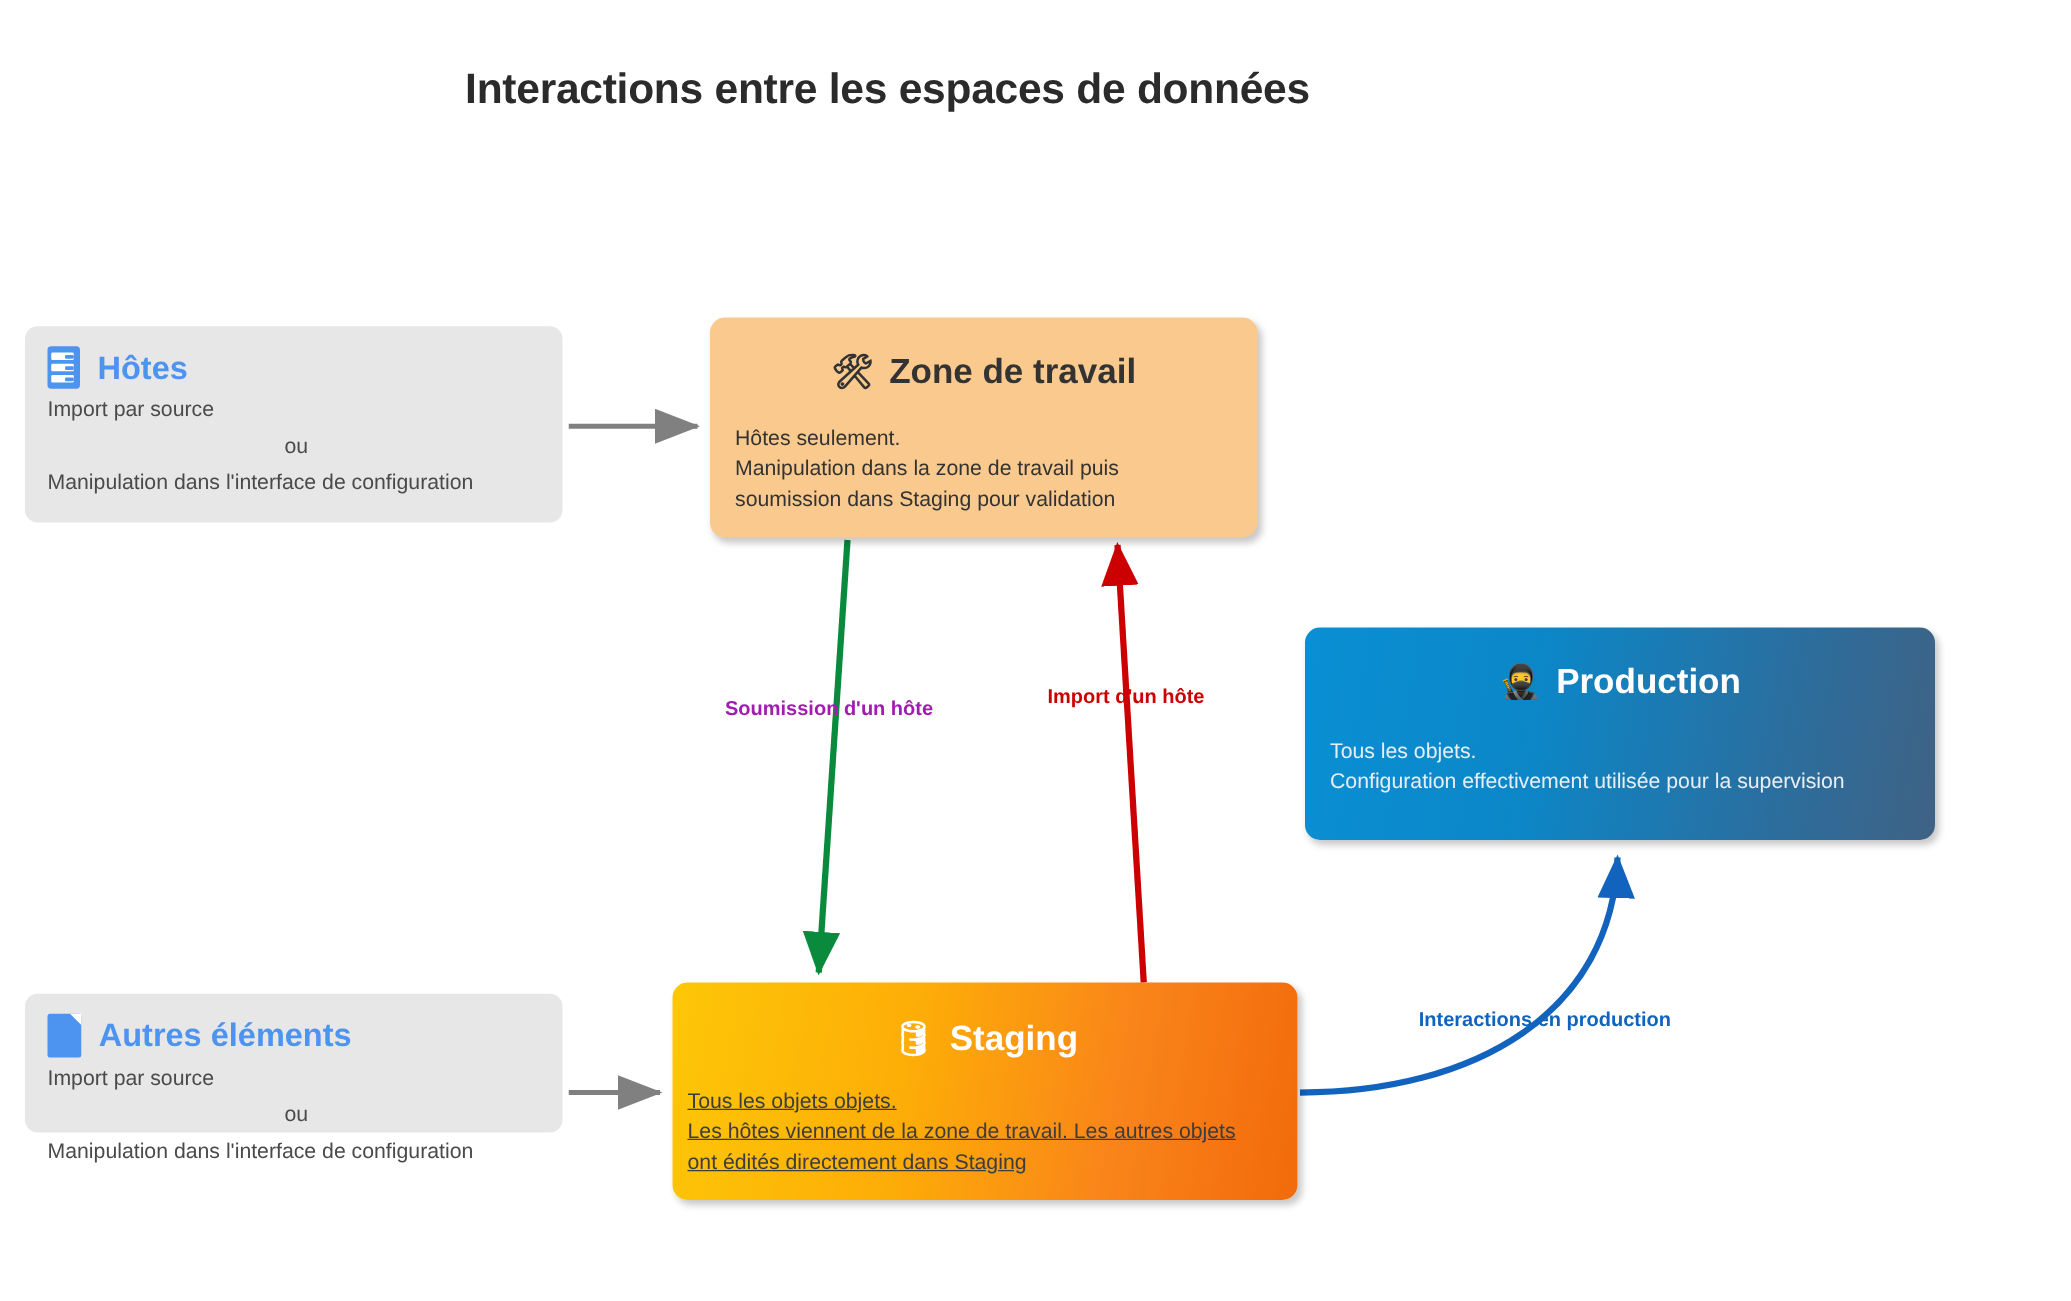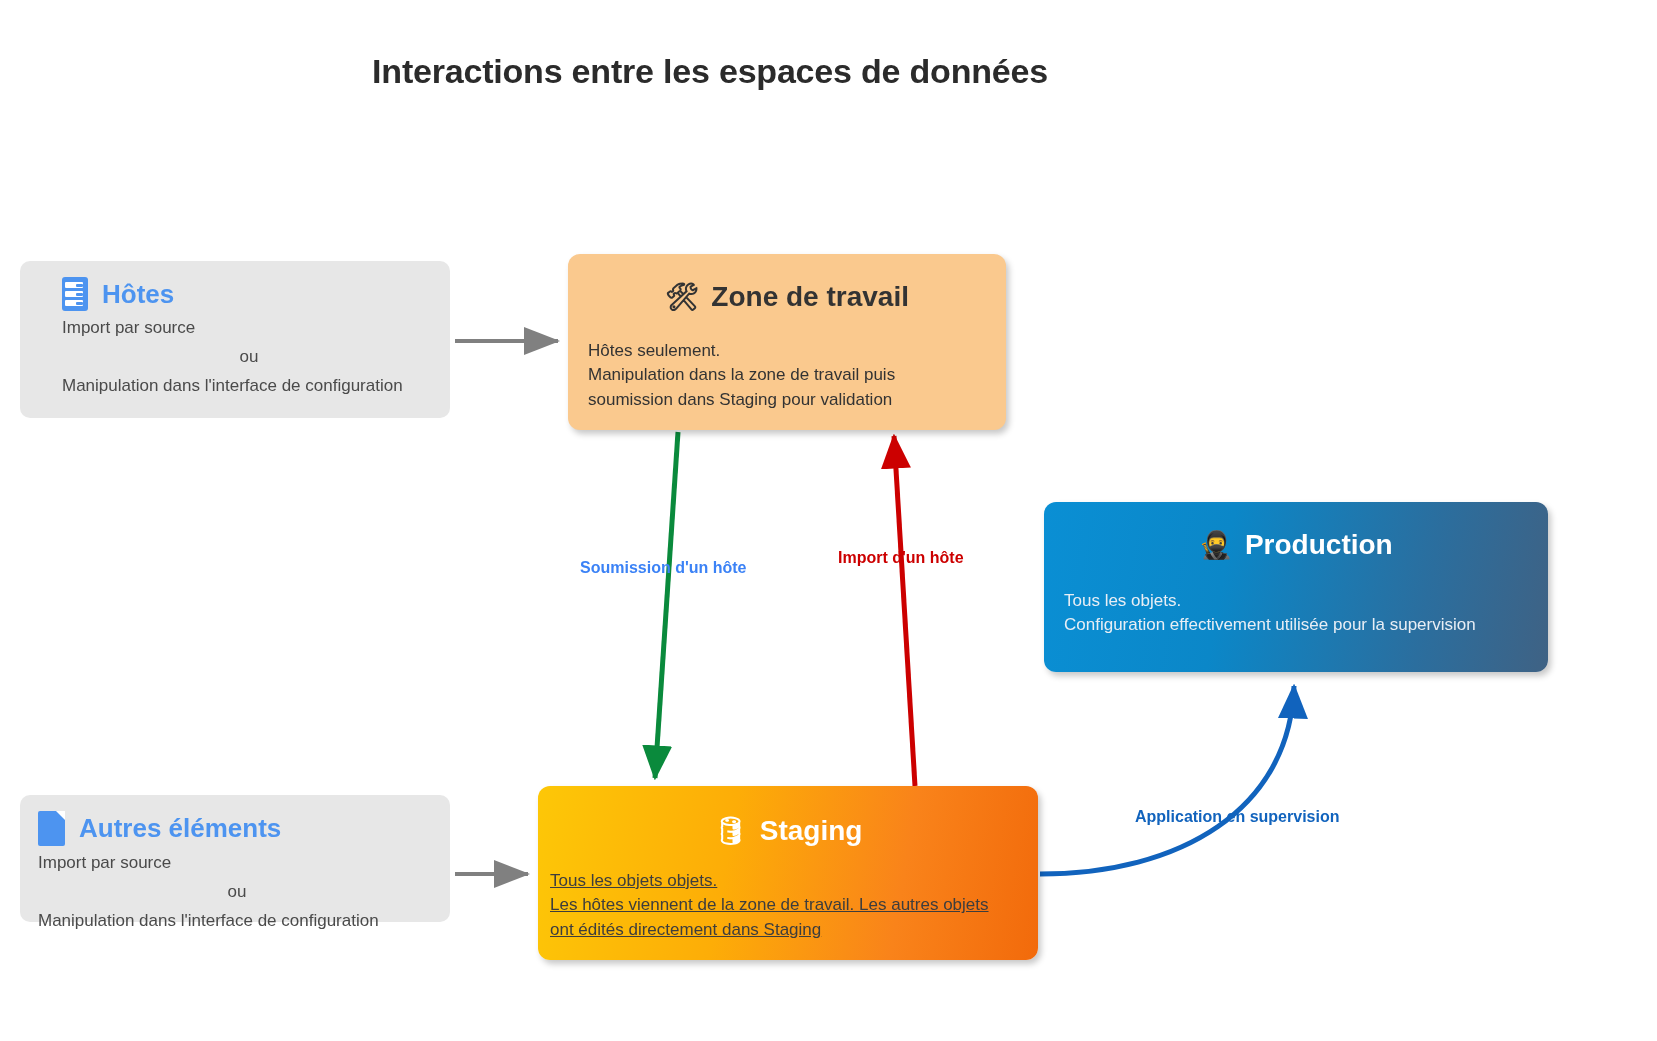--- a/index.html
+++ b/index.html
@@ -176,21 +176,21 @@
   #node-production .stage-title { color: #ffffff; padding-top: 28px; }
   #node-production .stage-body  { color: #e8eef5; padding: 28px 0 0 20px; }
 
   
   .edge-label {
     position: absolute;
     font-size: 16px;
     font-weight: bold;
     white-space: nowrap;
   }
-  #label-submit     { left: 580px;  top: 559px; color: #3b82f6; }
+  #label-submit     { left: 580px;  top: 559px; color: #a21caf; }
   #label-reject     { left: 838px;  top: 549px; color: #cc0000; }
   #label-apply      { left: 1135px; top: 808px; color: #1163bd; }
 
   svg.edges {
     position: absolute;
     inset: 0;
     width: 1657px;
     height: 1041px;
     pointer-events: none;
   }
@@ -224,43 +224,43 @@
 
     <line x1="678" y1="432" x2="655" y2="778" stroke="#0a8a3c" stroke-width="5" marker-end="url(#ah-green)"></line>
 
     <line x1="915" y1="786" x2="894" y2="436" stroke="#cc0000" stroke-width="5" marker-end="url(#ah-red)"></line>
 
     <path d="M 1040 874 C 1180 874 1290 810 1294 686" fill="none" stroke="#1163bd" stroke-width="5" marker-end="url(#ah-blue)"></path>
   </svg>
 
   <div class="edge-label" id="label-submit">Soumission d'un hôte</div>
   <div class="edge-label" id="label-reject">Import d'un hôte</div>
-  <div class="edge-label" id="label-apply">Application en supervision</div>
-
-  <div class="node src-box" style="left:20px; top:261px; width:430px; height:157px;padding-left:24px;">
+  <div class="edge-label" id="label-apply">Interactions en production</div>
+
+  <div class="node src-box" style="left:20px; top:261px; width:430px; height:157px;">
     <div class="src-head">
       <div class="icon-server">
         <div class="body"></div>
         <div class="bar b1"></div>
           <div class="dot d1"></div>
         <div class="bar b2"></div>
           <div class="dot d2"></div>
         <div class="bar b3"></div>
           <div class="dot d3"></div>
       </div>
       <div class="src-title">Hôtes</div>
     </div>
     <div class="src-lines">
       <div class="src-line">Import par source</div>
       <div class="src-line center">ou</div>
       <div class="src-line">Manipulation dans l'interface de configuration</div>
     </div>
   </div>
 
-  <div class="node src-box" style="left:20px; top:795px; width:430px; height:127px;">
+  <div class="node src-box" style="left:20px; top:795px; width:430px; height:111px;">
     <div class="src-head">
       <div class="icon-doc">
         <div class="fold"></div>
       </div>
       <div class="src-title">Autres éléments</div>
     </div>
     <div class="src-lines">
       <div class="src-line">Import par source</div>
       <div class="src-line center">ou</div>
       <div class="src-line">Manipulation dans l'interface de configuration</div>

